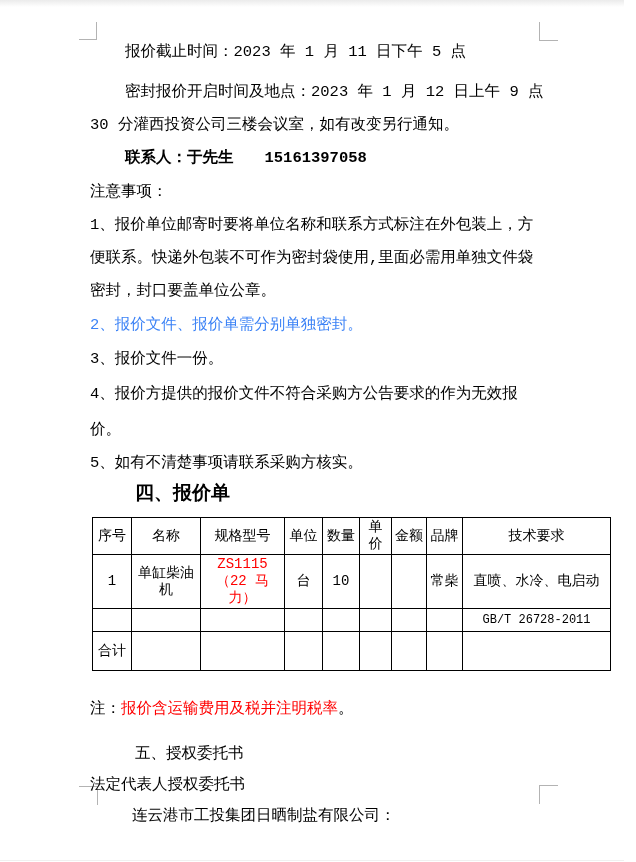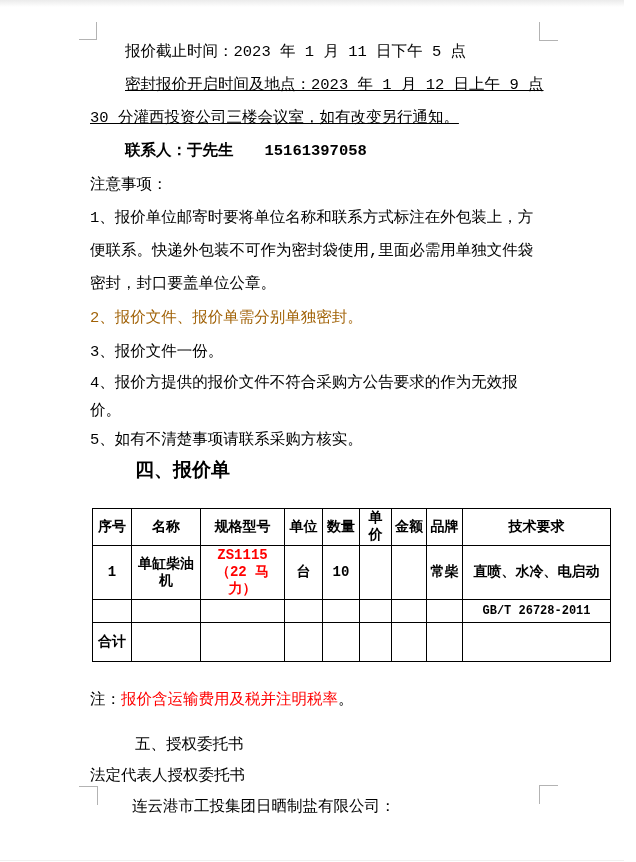--- a/index.html
+++ b/index.html
@@ -26,38 +26,37 @@
   .crop{position:absolute;}
   .crop.tl{left:79px;top:22px;width:17px;height:17px;border-right:1px solid #b3b3b3;border-bottom:1px solid #b3b3b3;}
   .crop.tr{left:539px;top:22px;width:18px;height:18px;border-left:1px solid #b3b3b3;border-bottom:1px solid #b3b3b3;}
   .crop.bl{left:79px;top:786px;width:18px;height:18px;border-right:1px solid #b3b3b3;border-top:1px solid #b3b3b3;}
   .crop.br{left:539px;top:785px;width:18px;height:18px;border-left:1px solid #b3b3b3;border-top:1px solid #b3b3b3;}
 
   .content{position:absolute;left:90px;top:0;width:457px;}
   .content p{margin:0;line-height:33px;}
   p.indent{text-indent:35px;}
   p.p1{margin-top:36px;}
-  p.p2{text-decoration:underline;}
+  p.p2{margin-top:7px;}
   p.p3{margin-top:0;font-weight:bold;}
   p.p4{margin-top:1px;}
   p.p5{margin-top:0;}
-  p.p6{margin-top:1px;color:#a16207;}
+  p.p6{margin-top:1px;color:#3b82f6;}
   p.p7{margin-top:1px;}
-  p.p8{margin-top:0;line-height:28px;}
+  p.p8{margin-top:0;line-height:36px;}
   p.p9{margin-top:0;line-height:30px;}
   .sec-title{
     margin:40px 0 0 0;line-height:20px;font-weight:bold;text-indent:45px;
     font-size:19px;
   }
   table.quote{
-    margin-top:20px;margin-left:2px;
+    margin-top:6px;margin-left:2px;
     border-collapse:collapse;table-layout:fixed;
     width:518px;
     font-size:14px;
-    font-weight:bold;
   }
   table.quote td{
     border:1px solid #000;
     text-align:center;vertical-align:middle;
     padding:1px 2px;overflow:hidden;
     line-height:17px;
   }
   tr.hrow{height:35px;}
   tr.r1{height:37px;}
   tr.r2{height:23px;}

